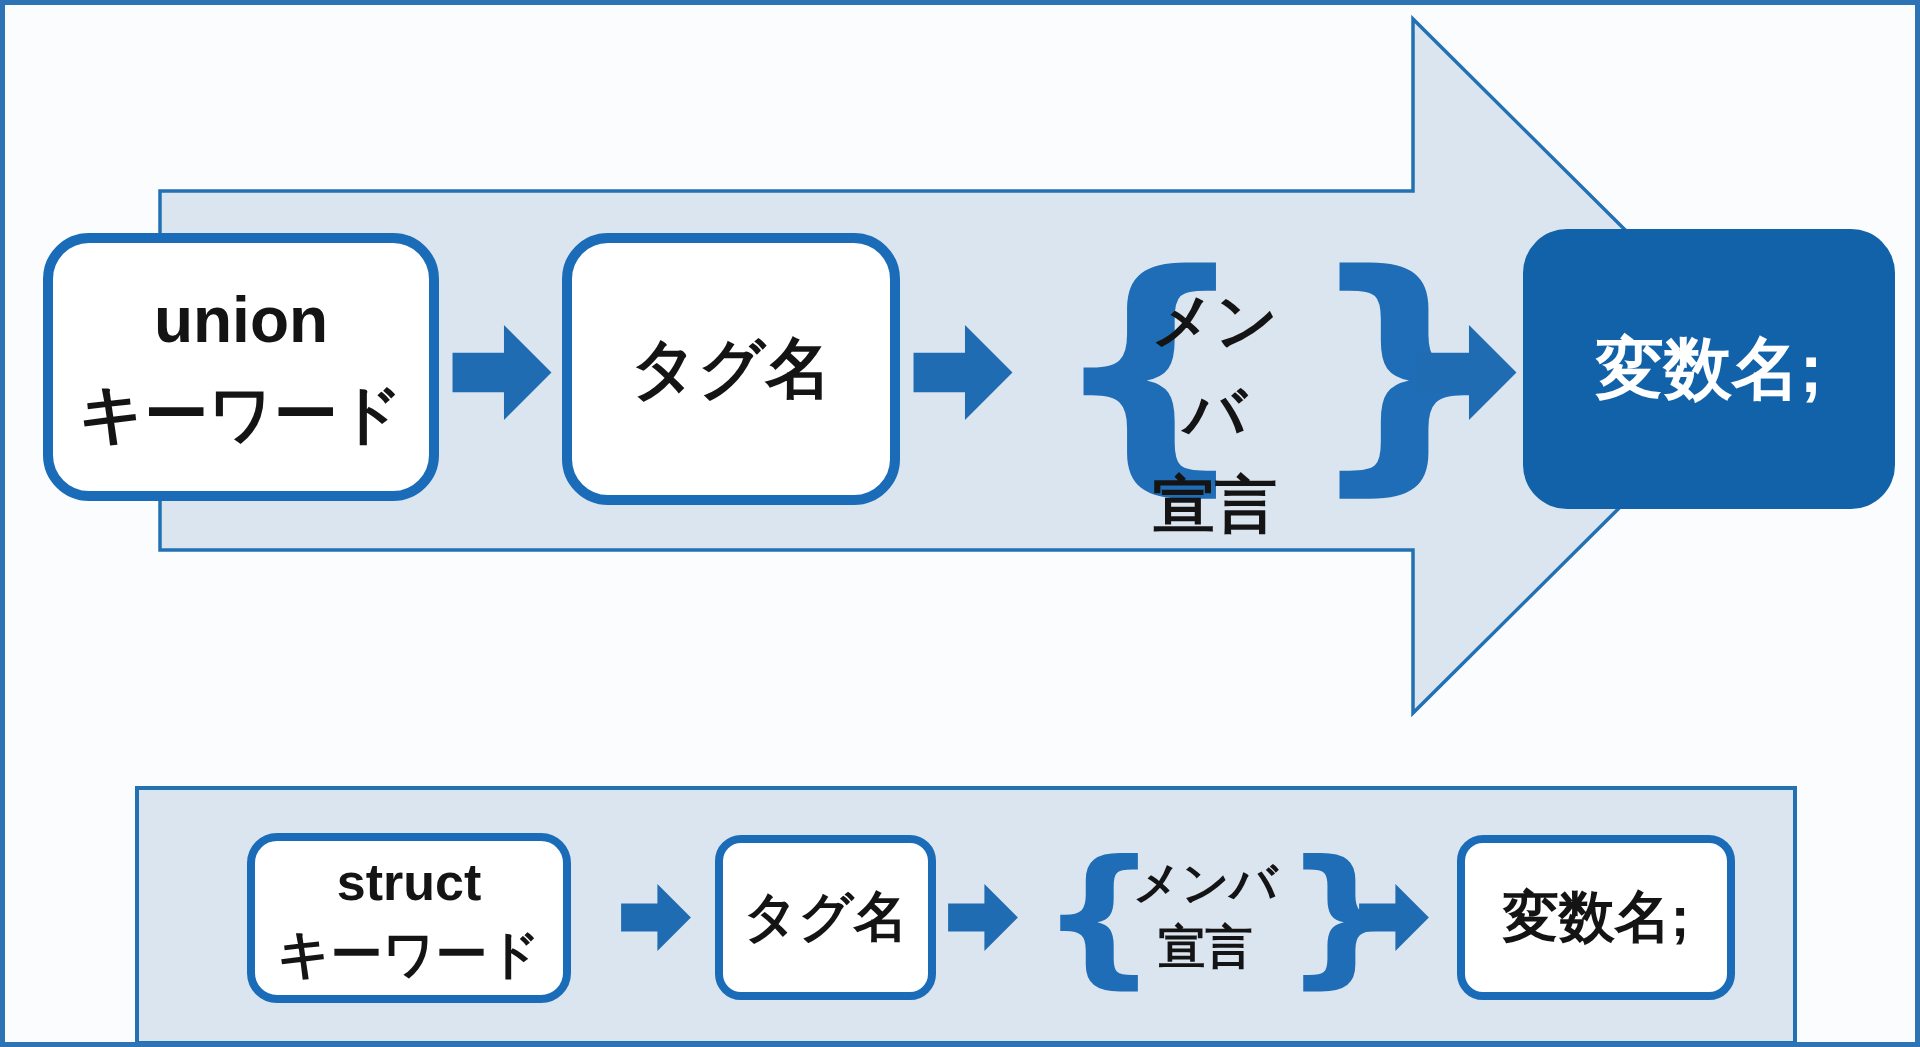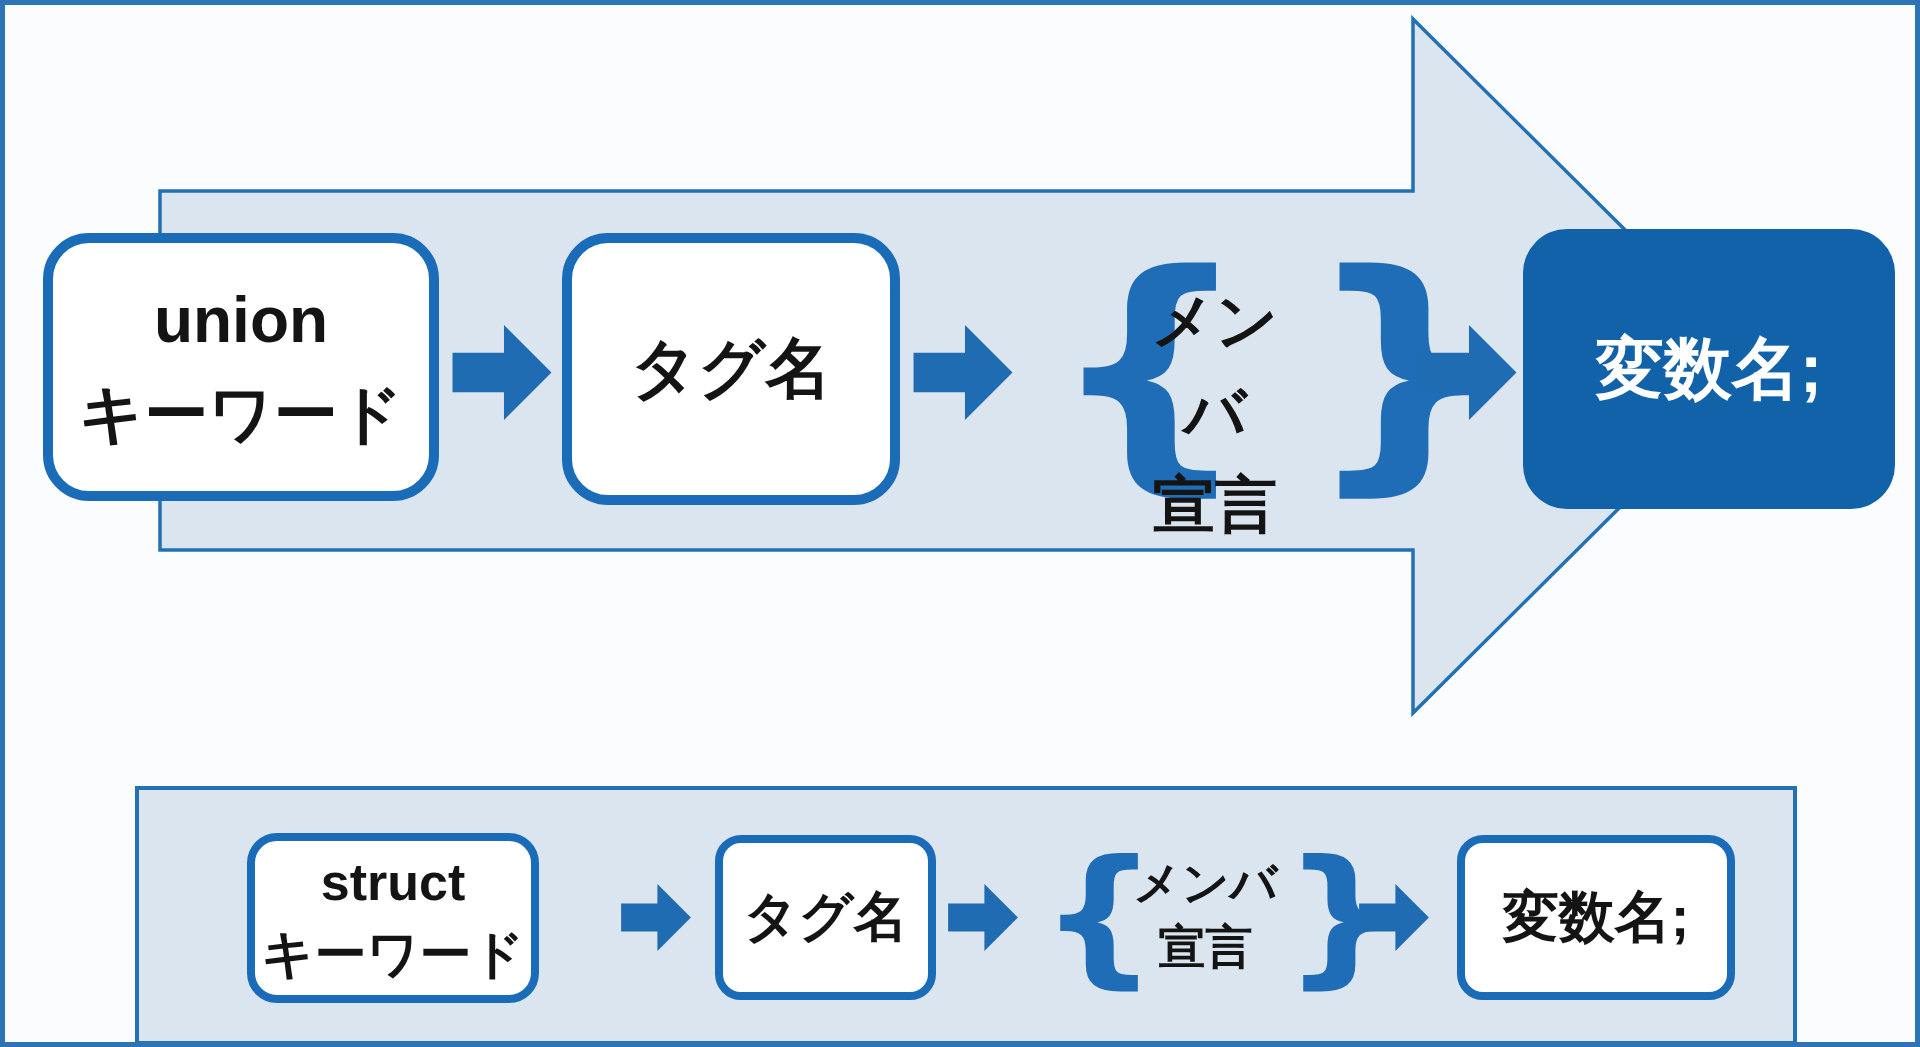--- a/index.html
+++ b/index.html
@@ -65,21 +65,21 @@
   .b3{left:1354px;top:879px;}
 
   
   .compare-label{left:46px;top:712px;font-size:55px;line-height:60px;}
   .compare-rect{
     left:130px;top:781px;width:1662px;height:259px;
     background:#dbe5f0;
     border:4px solid #2271b3;
     box-sizing:border-box;
   }
-  .struct-box{left:242px;top:828px;width:292px;height:170px;font-size:52px;line-height:72px;border-width:8px;border-radius:30px;}
+  .struct-box{left:242px;top:828px;width:324px;height:170px;font-size:52px;line-height:72px;border-width:8px;border-radius:30px;}
   .tag-box-bot{left:710px;top:830px;width:221px;height:165px;font-size:54px;border-width:8px;border-radius:26px;}
   .var-box-bot{left:1452px;top:830px;width:278px;height:165px;font-size:56px;border-width:8px;border-radius:26px;}
   .brace-bot{top:826px;width:62px;font-size:150px;line-height:168px;}
   .brace-open-bot{left:1038px;}
   .brace-close-bot{left:1281px;}
   .member-bot{
     left:1108px;top:846px;width:185px;
     font-size:47px;line-height:64px;text-align:center;
   }
 </style>

